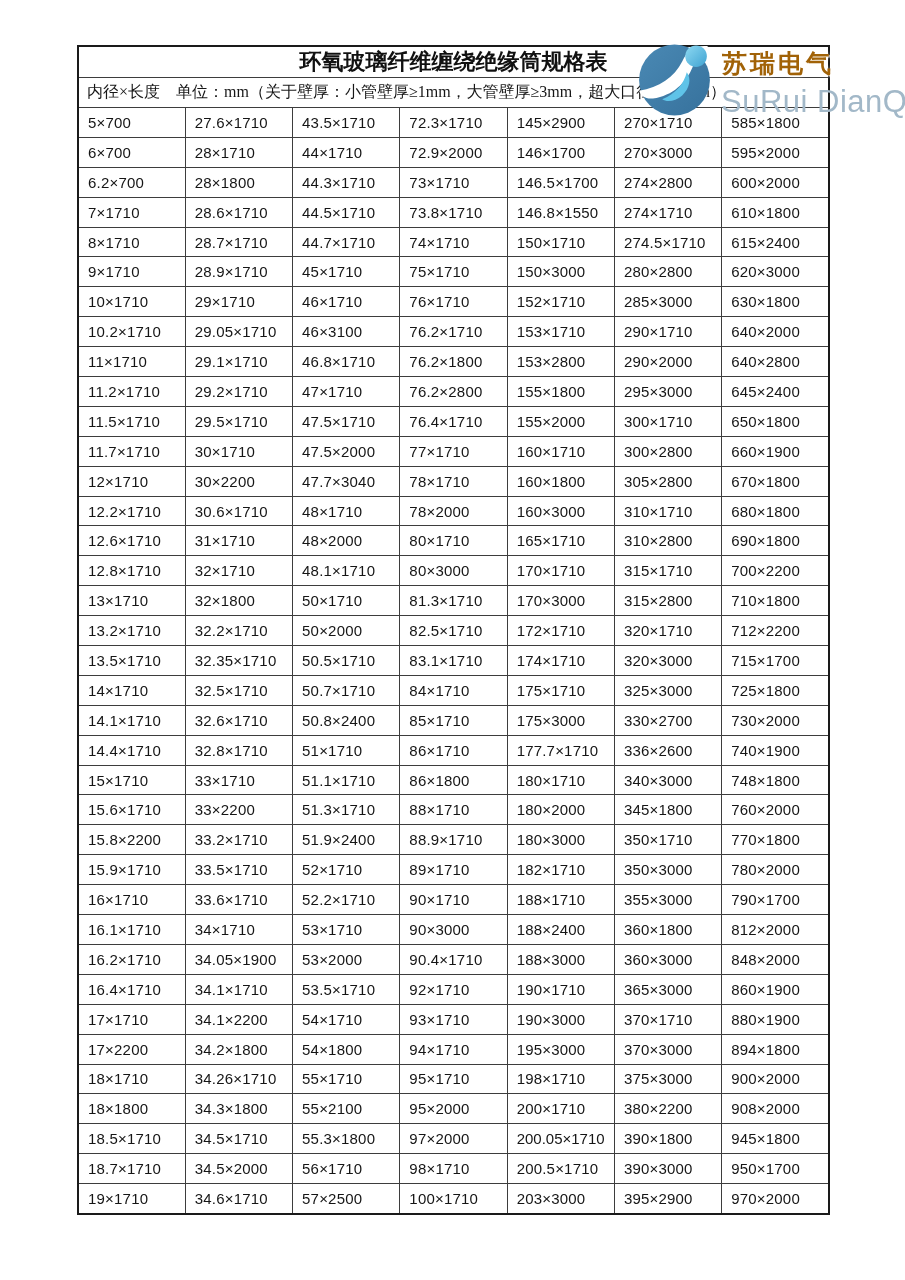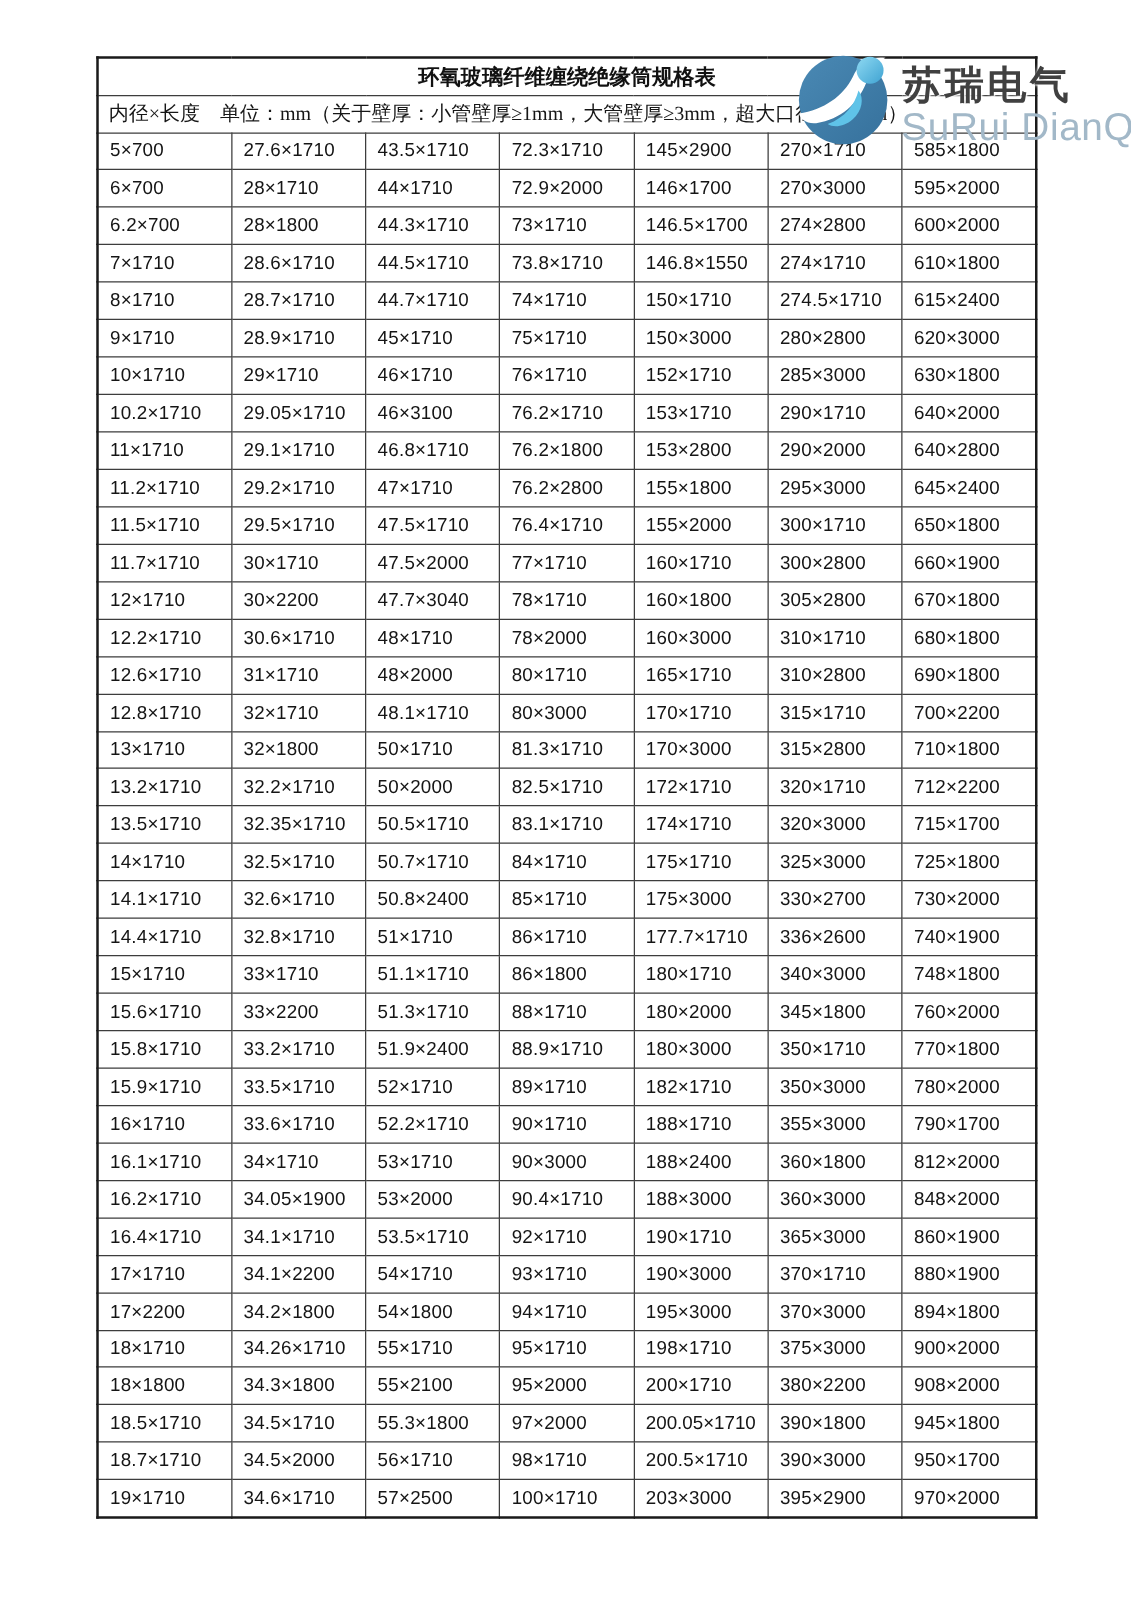--- a/index.html
+++ b/index.html
@@ -19,21 +19,21 @@
   }
   table.spec-table th, table.spec-table td {
     border: 1px solid #3d3d3d;
     overflow: hidden;
     white-space: nowrap;
   }
   tr.title-row th {
     height: 30px;
     font-family: "Liberation Serif", serif;
     font-weight: bold;
-    font-size: 17px;
+    font-size: 22px;
     color: #111111;
     text-align: center;
     vertical-align: middle;
   }
   tr.subtitle-row th {
     height: 30px;
     font-family: "Liberation Serif", serif;
     font-weight: normal;
     font-size: 16px;
     color: #161616;
@@ -58,23 +58,23 @@
     left: 636px; top: 40px;
     width: 77px; height: 77px;
     z-index: 5;
   }
   .logo-cn {
     position: absolute;
     left: 722px; top: 47px;
     z-index: 5;
     font-family: "Liberation Serif", serif;
     font-weight: bold;
-    font-size: 31px;
+    font-size: 25px;
     letter-spacing: 3px;
-    color: #404040;
+    color: #a16207;
     text-shadow: 0 0 4px rgba(255,255,255,0.95), 1px 1px 1px rgba(255,255,255,0.85);
     white-space: nowrap;
   }
   .logo-en {
     position: absolute;
     left: 721px; top: 84px;
     z-index: 5;
     font-family: "Liberation Sans", sans-serif;
     font-size: 31px;
     letter-spacing: 0.5px;
@@ -316,21 +316,21 @@
         <tr>
           <td>15.6×1710</td>
           <td>33×2200</td>
           <td>51.3×1710</td>
           <td>88×1710</td>
           <td>180×2000</td>
           <td>345×1800</td>
           <td>760×2000</td>
         </tr>
         <tr>
-          <td>15.8×1710</td>
+          <td>15.8×2200</td>
           <td>33.2×1710</td>
           <td>51.9×2400</td>
           <td>88.9×1710</td>
           <td>180×3000</td>
           <td>350×1710</td>
           <td>770×1800</td>
         </tr>
         <tr>
           <td>15.9×1710</td>
           <td>33.5×1710</td>

